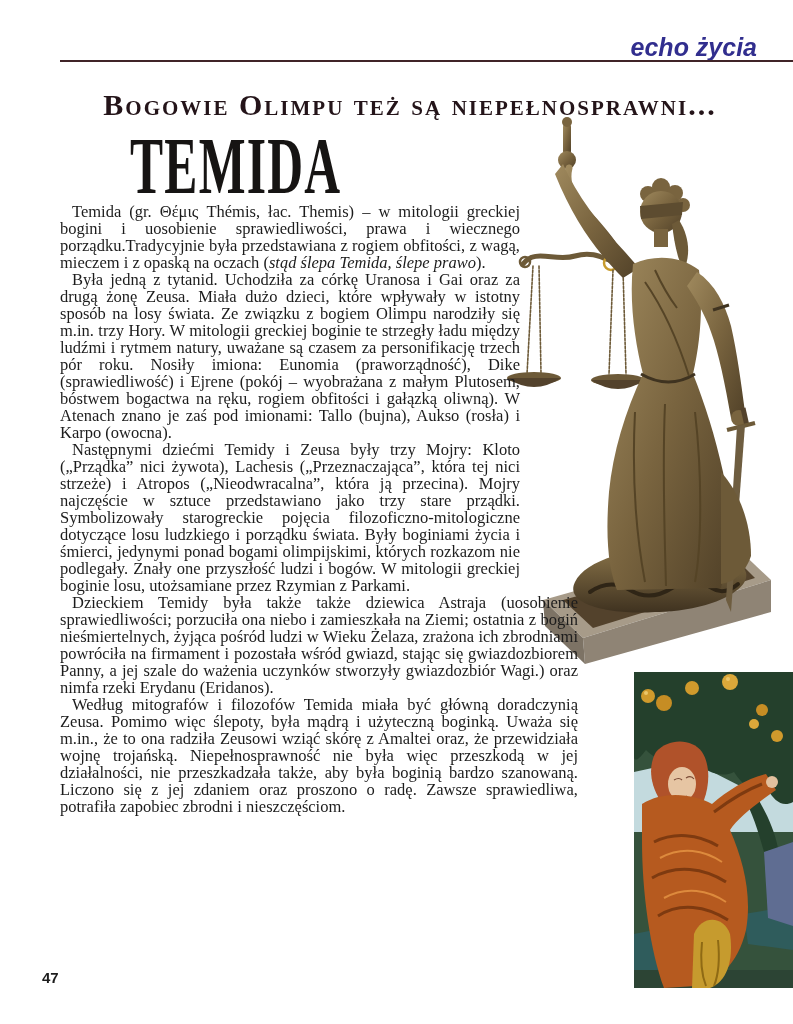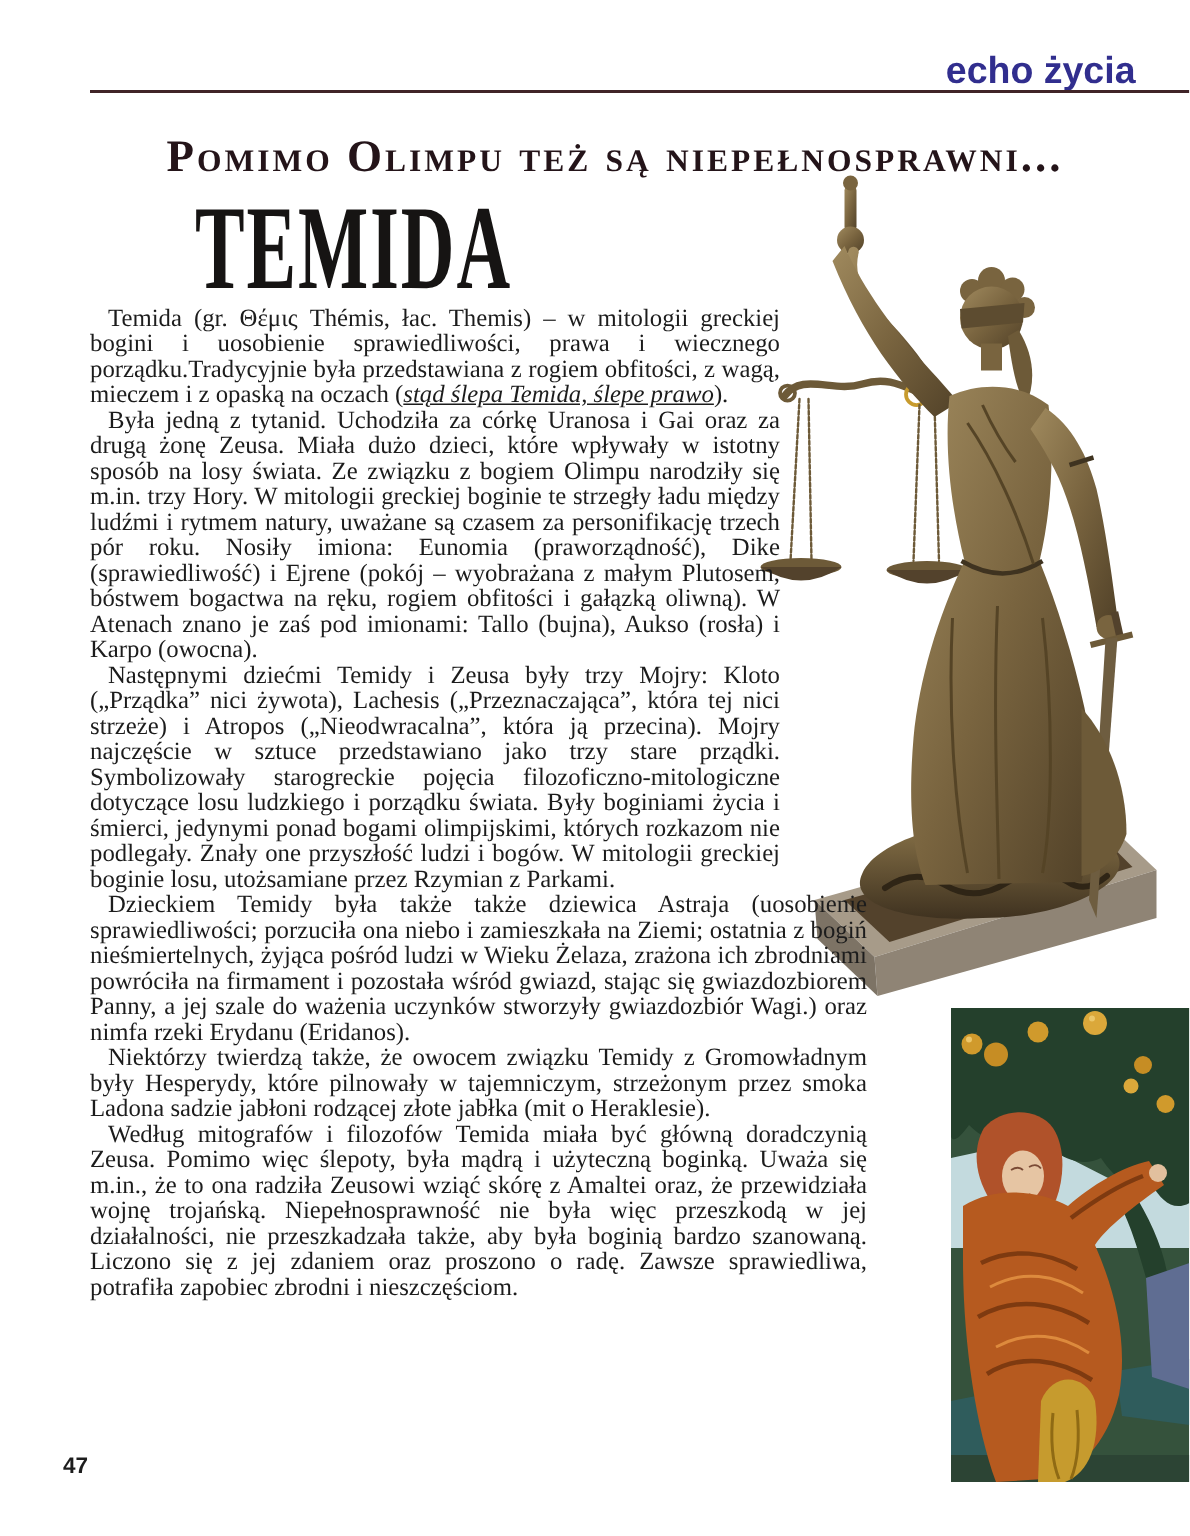--- a/index.html
+++ b/index.html
@@ -11,59 +11,59 @@
   .banner {
     position:absolute; left:60px; top:33px; width:733px; height:27px;
     background:linear-gradient(to right,#571c21 0%,#6f3338 22%,#9b7374 48%,#cfb9b8 70%,#efe7e6 88%,#fbf9f9 100%);
   }
   .banner-label {
     display:block; font-family:"Liberation Sans", sans-serif; font-weight:bold;
     font-size:19px; line-height:27px; color:#ffffff; letter-spacing:2.5px; padding-left:13px;
   }
   .brand {
     position:absolute; top:34px; right:36px; font-family:"Liberation Sans", sans-serif;
-    font-weight:bold; font-size:25px; line-height:26px; color:#312e8e;
+    font-weight:bold; font-size:25px; line-height:26px; color:#312e8e;font-style:italic;
   }
   .header-rule { position:absolute; left:60px; top:60px; width:733px; height:2px; background:#402428; }
   
   .kicker {
     position:absolute; left:60px; top:88px; width:700px; text-align:center;
     font-variant:small-caps; font-weight:bold; font-size:30px; letter-spacing:2px; color:#241419;
   }
   .title {
     position:absolute; left:130px; top:126px; margin:0; font-weight:bold; font-size:80px;
     line-height:1; letter-spacing:2px; color:#161413;
     transform:scaleX(0.62); transform-origin:left top; white-space:nowrap;
   }
   
   .body-col { position:absolute; left:60px; top:203px; }
   .body-col p {
     margin:0; text-align:justify; text-indent:12px;
     font-size:16.5px; line-height:17px; color:#1c1c1c;
   }
   .body-col p.narrow { width:460px; }
   .body-col p.wide   { width:518px; }
-  .body-col i { font-style:italic;text-decoration:underline; }
+  .body-col i { font-style:italic; }
   
   .statue   { position:absolute; left:505px; top:112px; width:285px; height:556px; margin:0; }
   .painting { position:absolute; left:634px; top:672px; width:159px; height:316px; margin:0; }
   .page-number {
     position:absolute; left:42px; top:969px; font-family:"Liberation Sans", sans-serif;
     font-weight:bold; font-size:15px; color:#1d1d1d;
   }
 </style>
 </head>
 <body>
 
 <div class="page">
 
   <div class="brand">echo życia</div>
   <div class="header-rule"></div>
 
-  <div class="kicker">Pomimo Olimpu też są niepełnosprawni...</div>
+  <div class="kicker">Bogowie Olimpu też są niepełnosprawni...</div>
   <h1 class="title">TEMIDA</h1>
 
   <figure class="statue">
     <svg width="285" height="556" viewBox="0 0 285 556" xmlns="http://www.w3.org/2000/svg">
       <defs>
         <linearGradient id="bz" x1="0" y1="0" x2="1" y2="1">
           <stop offset="0" stop-color="#a08a5e"></stop>
           <stop offset="0.5" stop-color="#79643f"></stop>
           <stop offset="1" stop-color="#514128"></stop>
         </linearGradient>
@@ -164,18 +164,17 @@
         <path d="M68,270 C66,290 68,304 72,314 M84,268 C86,288 84,304 80,314" fill="none" stroke="#8f6a14" stroke-width="2"></path>
       </g>
     </svg>
   </figure>
 
   <div class="body-col">
     <p class="narrow"><span>Temida (gr. Θέμις Thémis, łac. Themis) – w mitologii greckiej bogini i uosobienie sprawiedliwości, prawa i wiecznego porządku.Tradycyjnie była przedstawiana z rogiem obfitości, z wagą, mieczem i z opaską na oczach (</span><i>stąd ślepa Temida, ślepe prawo</i><span>).</span></p>
     <p class="narrow">Była jedną z tytanid. Uchodziła za córkę Uranosa i Gai oraz za drugą żonę Zeusa. Miała dużo dzieci, które wpływały w istotny sposób na losy świata. Ze związku z bogiem Olimpu narodziły się m.in. trzy Hory. W mitologii greckiej boginie te strzegły ładu między ludźmi i rytmem natury, uważane są czasem za personifikację trzech pór roku. Nosiły imiona: Eunomia (praworządność), Dike (sprawiedliwość) i Ejrene (pokój – wyobrażana z małym Plutosem, bóstwem bogactwa na ręku, rogiem obfitości i gałązką oliwną). W Atenach znano je zaś pod imionami: Tallo (bujna), Aukso (rosła) i Karpo (owocna).</p>
     <p class="narrow">Następnymi dziećmi Temidy i Zeusa były trzy Mojry: Kloto („Prządka” nici żywota), Lachesis („Przeznaczająca”, która tej nici strzeże) i Atropos („Nieodwracalna”, która ją przecina). Mojry najczęście w sztuce przedstawiano jako trzy stare prządki. Symbolizowały starogreckie pojęcia filozoficzno-mitologiczne dotyczące losu ludzkiego i porządku świata. Były boginiami życia i śmierci, jedynymi ponad bogami olimpijskimi, których rozkazom nie podlegały. Znały one przyszłość ludzi i bogów. W mitologii greckiej boginie losu, utożsamiane przez Rzymian z Parkami.</p>
     <p class="wide">Dzieckiem Temidy była także także dziewica Astraja (uosobienie sprawiedliwości; porzuciła ona niebo i zamieszkała na Ziemi; ostatnia z bogiń nieśmiertelnych, żyjąca pośród ludzi w Wieku Żelaza, zrażona ich zbrodniami powróciła na firmament i pozostała wśród gwiazd, stając się gwiazdozbiorem Panny, a jej szale do ważenia uczynków stworzyły gwiazdozbiór Wagi.) oraz nimfa rzeki Erydanu (Eridanos).</p>
-    <p class="wide">Niektórzy twierdzą także, że owocem związku Temidy z Gromowładnym były Hesperydy, które pilnowały w tajemniczym, strzeżonym przez smoka Ladona sadzie jabłoni rodzącej złote jabłka (mit o Heraklesie).</p>
     <p class="wide">Według mitografów i filozofów Temida miała być główną doradczynią Zeusa. Pomimo więc ślepoty, była mądrą i użyteczną boginką. Uważa się m.in., że to ona radziła Zeusowi wziąć skórę z Amaltei oraz, że przewidziała wojnę trojańską. Niepełnosprawność nie była więc przeszkodą w jej działalności, nie przeszkadzała także, aby była boginią bardzo szanowaną. Liczono się z jej zdaniem oraz proszono o radę. Zawsze sprawiedliwa, potrafiła zapobiec zbrodni i nieszczęściom.</p>
   </div>
 
   <div class="page-number">47</div>
 </div>
 
 </body></html>

